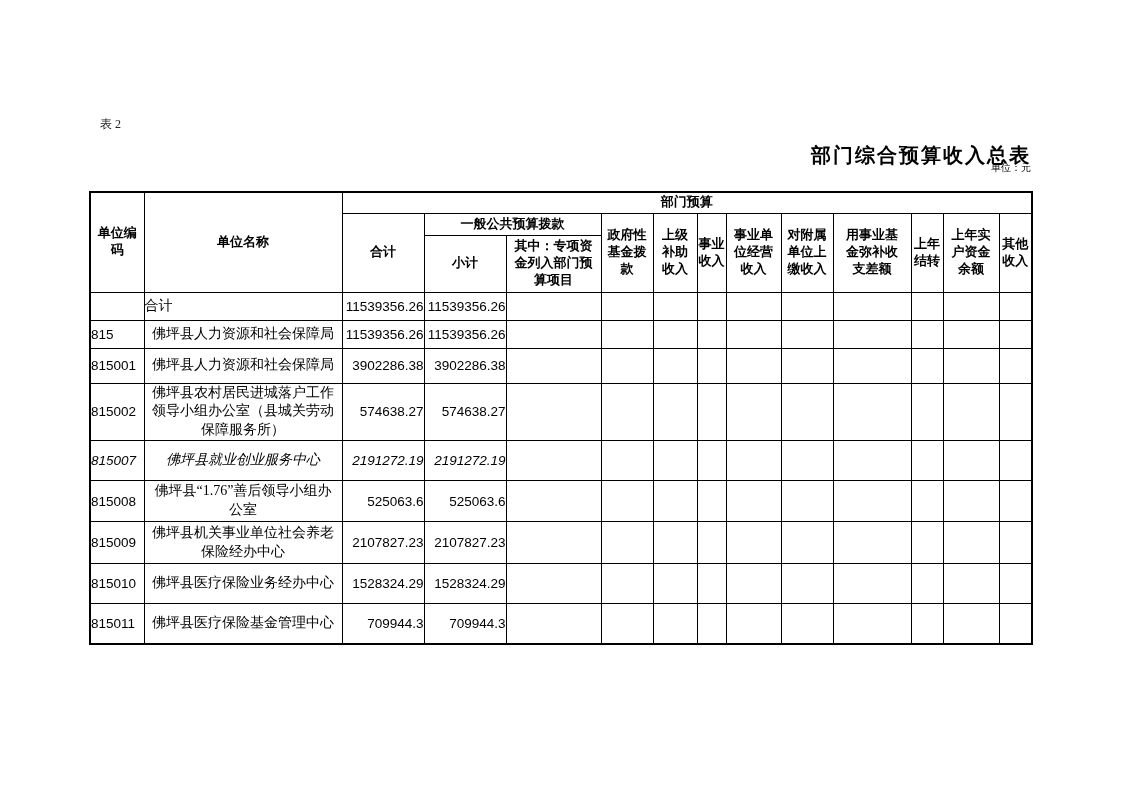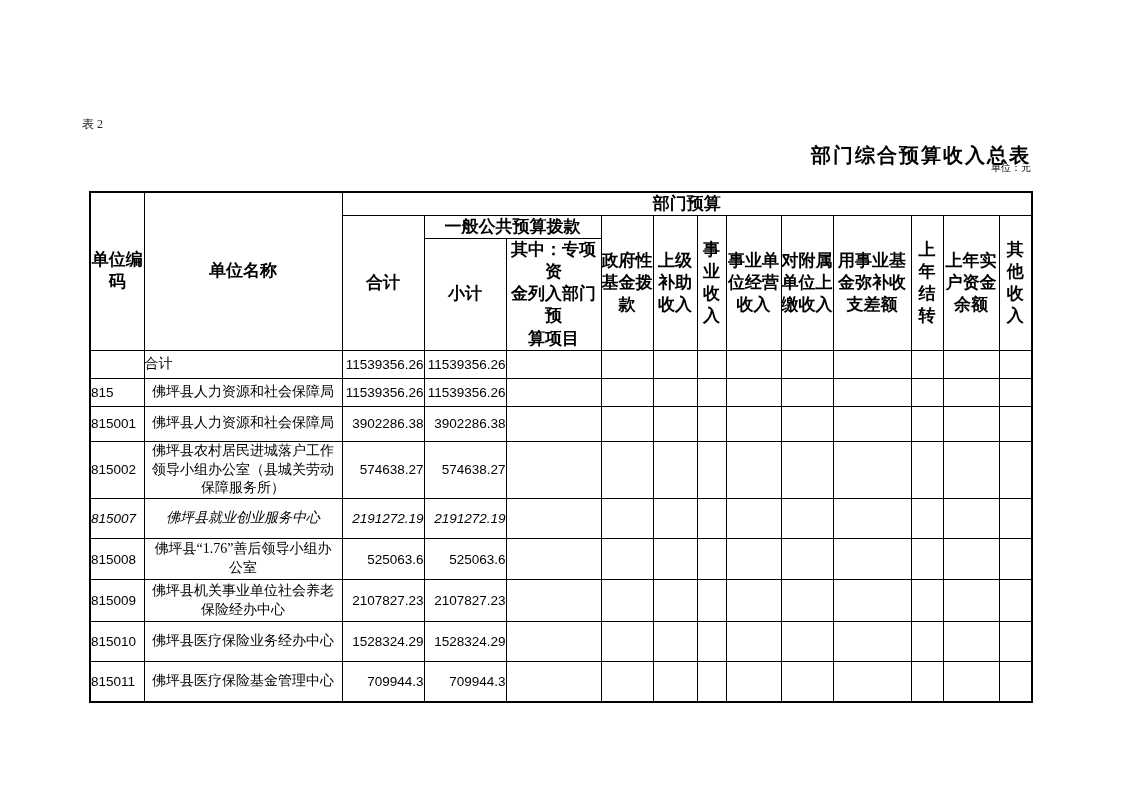--- a/index.html
+++ b/index.html
@@ -6,21 +6,21 @@
   html, body { background: #ffffff; }
   body {
     width: 1122px; height: 793px;
     position: relative;
     font-family: "Liberation Serif", serif;
     color: #000;
     overflow: hidden;
   }
   .sheet-label {
     position: absolute;
-    left: 82px; top: 116px;
+    left: 100px; top: 116px;
     font-size: 12px;
     color: #222;
   }
   .doc-title {
     position: absolute;
     left: 89px; top: 142px; width: 942px;
     text-align: right;
     font-size: 20px;
     font-weight: bold;
     letter-spacing: 2px;
@@ -40,21 +40,21 @@
     border: 2px solid #000;
   }
   table.budget th, table.budget td {
     border: 1px solid #000;
     padding: 0;
     overflow: hidden;
     vertical-align: middle;
   }
   thead th {
     font-weight: bold;
-    font-size: 17px;
+    font-size: 13px;
     text-align: center;
     white-space: pre-line;
     line-height: 1.3;
   }
   tr.hr1 { height: 21px; }
   tr.hr2 { height: 22px; }
   tr.hr3 { height: 57px; }
   td.code {
     font-family: "Liberation Sans", sans-serif;
     font-size: 13.5px;

